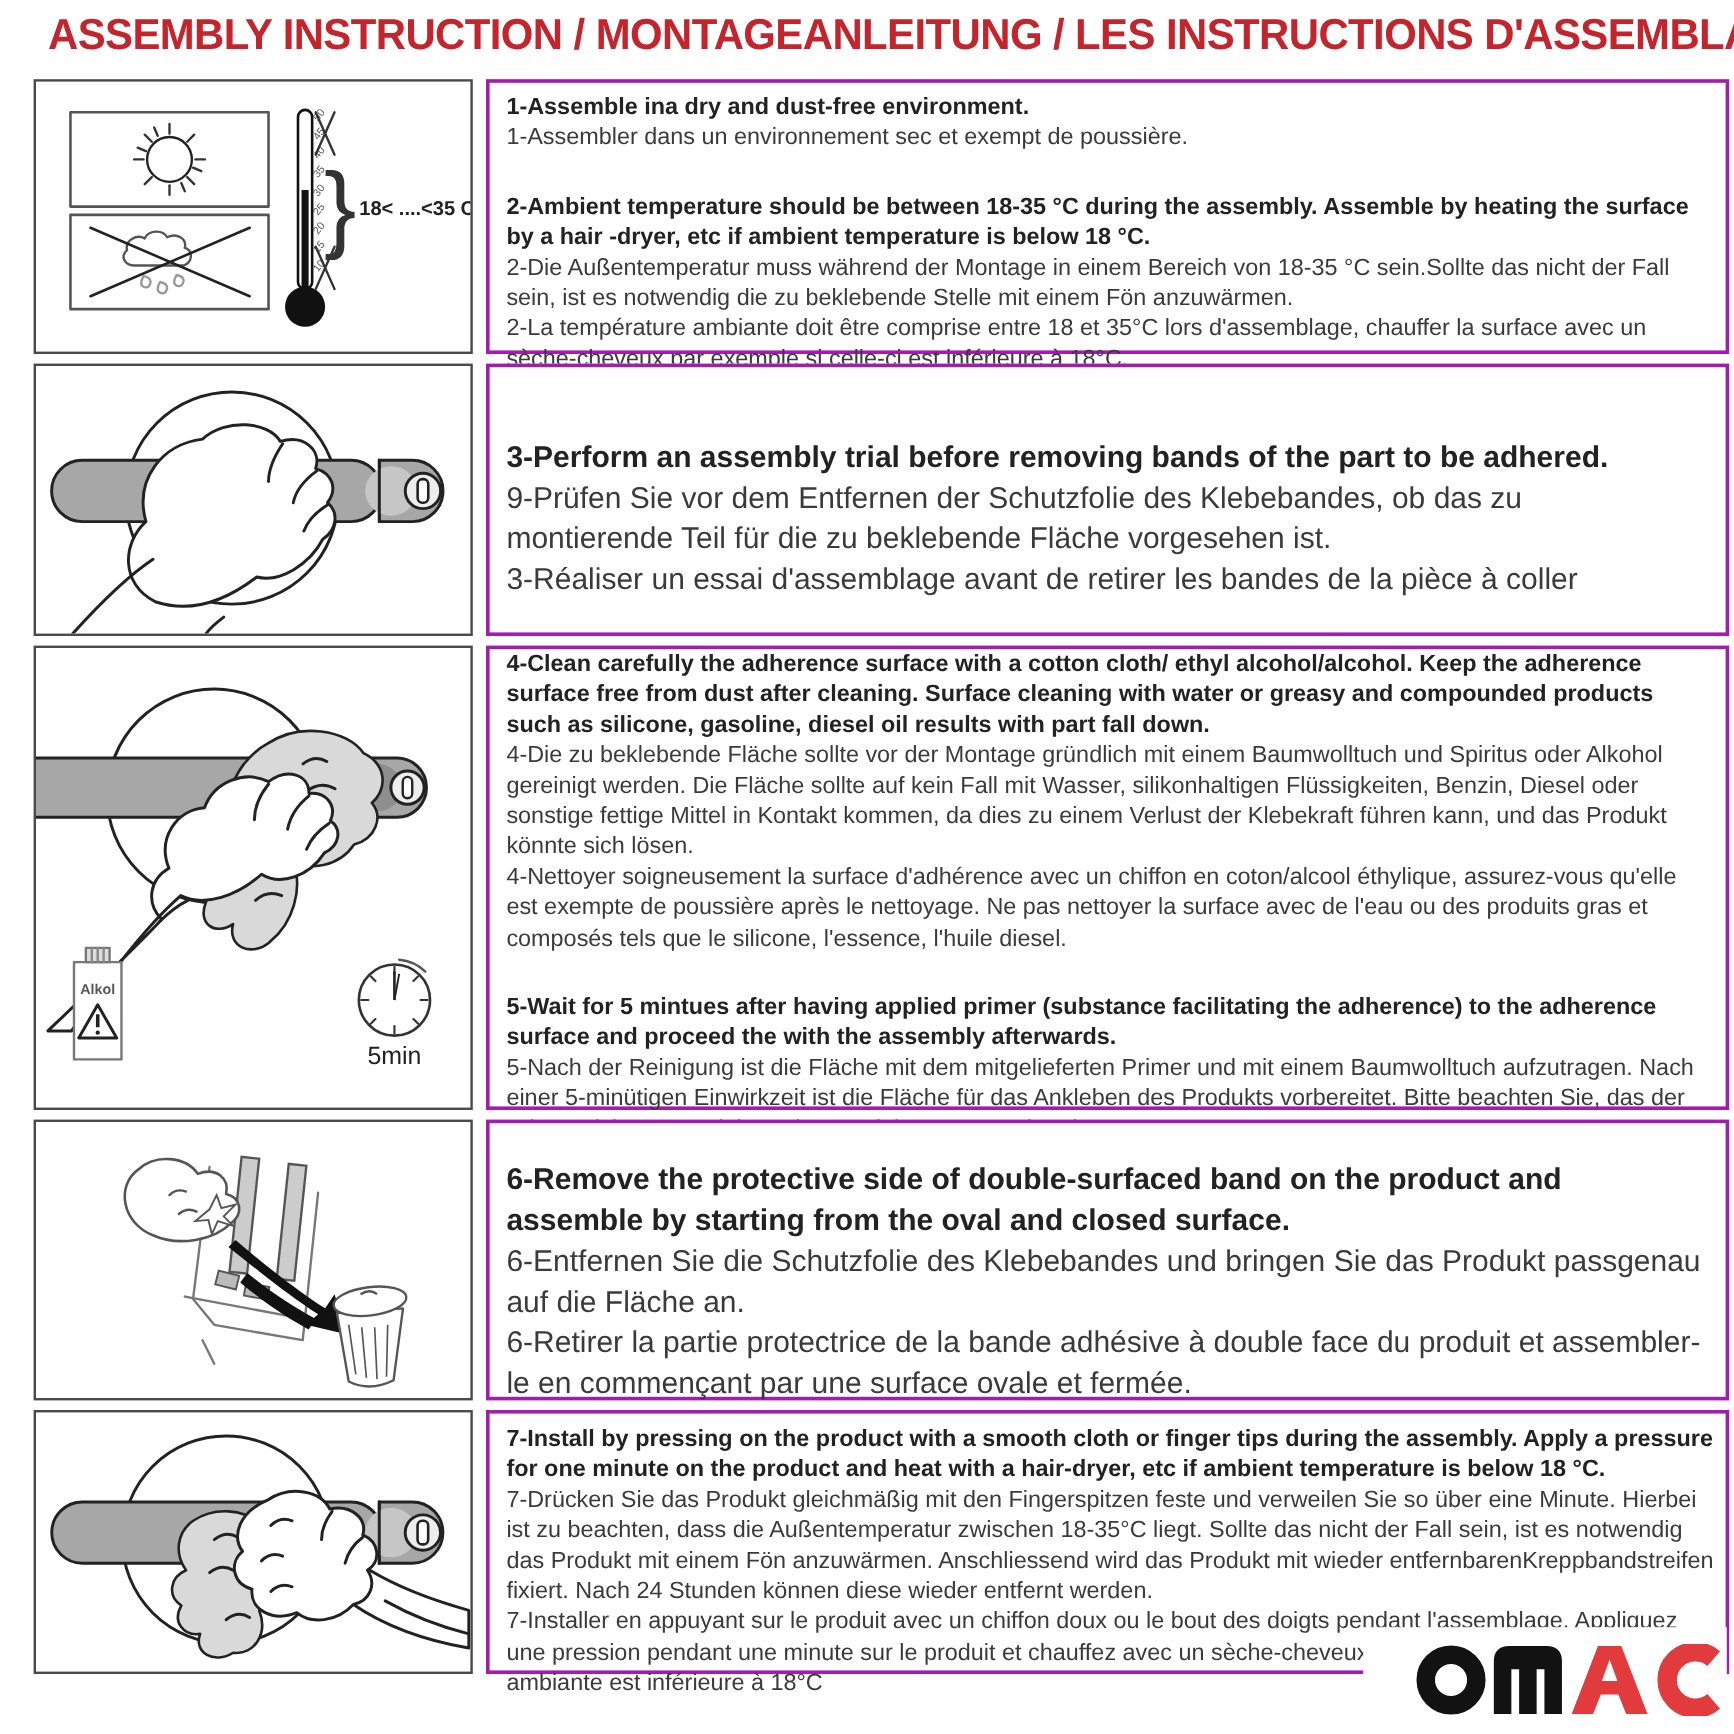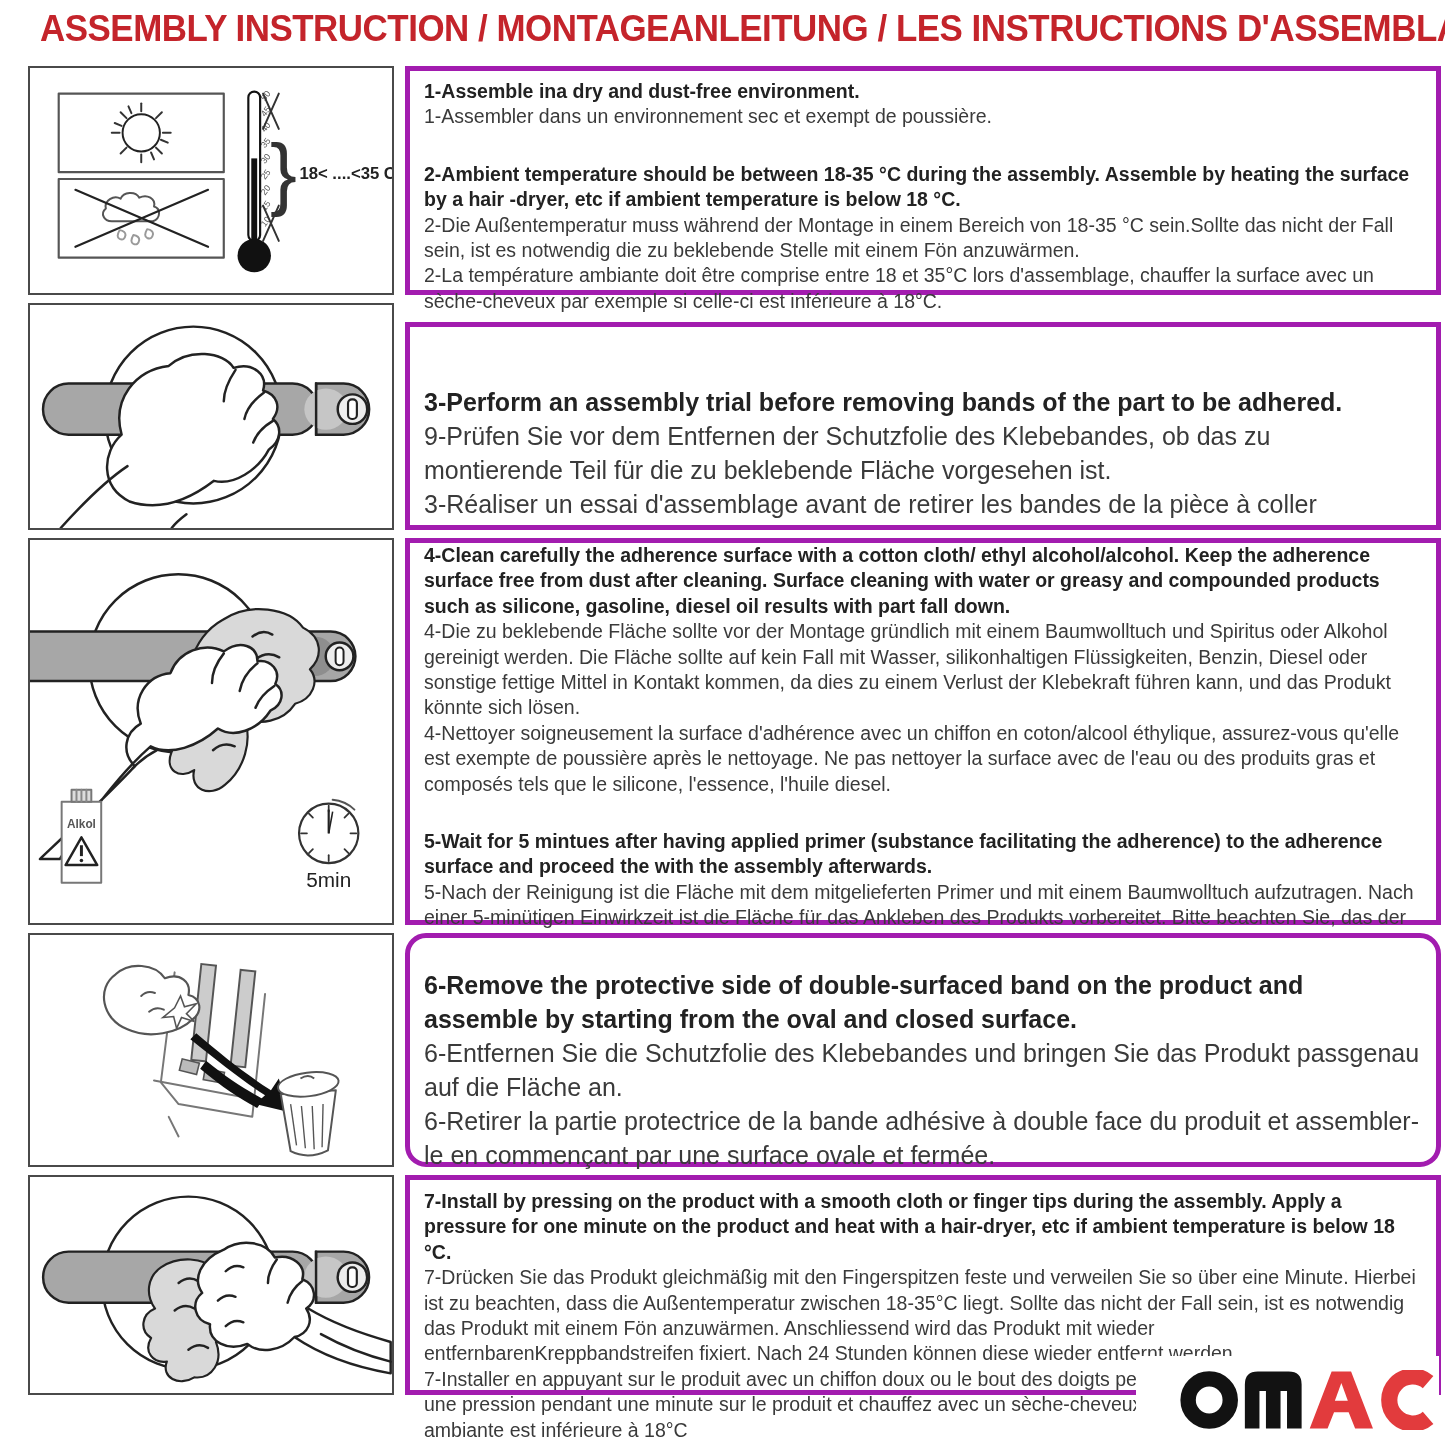--- a/index.html
+++ b/index.html
@@ -6,28 +6,28 @@
   .page{position:relative;width:1445px;height:1445px;background:#fff;overflow:hidden;
         font-family:"Liberation Sans", sans-serif;color:#2b2b2b;}
   .title{position:absolute;left:40px;top:8px;width:1400px;
          font-size:36px;font-weight:800;letter-spacing:-0.5px;
          transform:scaleX(0.97);transform-origin:left center;white-space:nowrap;}
   .row{position:absolute;left:0;width:1445px;}
   .illus{position:absolute;left:28px;width:366px;top:0;bottom:0;
          border:2.5px solid #4a4a4a;background:#fff;box-sizing:border-box;}
   .illus svg{width:100%;height:100%;display:block;}
   .textbox{position:absolute;left:405px;width:1036px;top:0;bottom:0;
-           border:5px solid #a21caf;background:#fff;box-sizing:border-box;
+           border:3px solid #a21caf;background:#fff;box-sizing:border-box;
            padding:8px 10px 6px 14px;}
   .textbox p{margin:0;font-size:19.5px;line-height:25.4px;color:#3a3a3a;}
   .textbox p.b{font-weight:bold;color:#222;}
   .textbox p.gap{margin-top:32px;}
   .textbox.big p{font-size:25px;line-height:34px;}
-  .pt-lg{padding-top:58px !important;margin-top:19px;}
-  .pt-md{padding-top:30px !important;border-radius:21px;}
+  .pt-lg{padding-top:58px !important;}
+  .pt-md{padding-top:30px !important;}
   .maxw-880{max-width:880px;}
   .maxw-1000{max-width:1000px;}
   .logo{position:absolute;right:6px;top:1356px;width:285px;height:88px;background:#fff;
         display:flex;align-items:center;justify-content:flex-end;padding-left:18px;}
   .logo svg{height:60px;width:auto;display:block;}
   .ln{stroke:#222;stroke-width:2.5;fill:none;stroke-linecap:round;stroke-linejoin:round;}
   .lt{stroke:#555;stroke-width:2;fill:none;stroke-linecap:round;stroke-linejoin:round;}
   .wh{fill:#fff;stroke:#222;stroke-width:2.5;stroke-linejoin:round;}
   .gr{fill:#a7a7a7;stroke:#222;stroke-width:2.5;}
   .cl{fill:#d9d9d9;stroke:#222;stroke-width:2.2;stroke-linejoin:round;}

